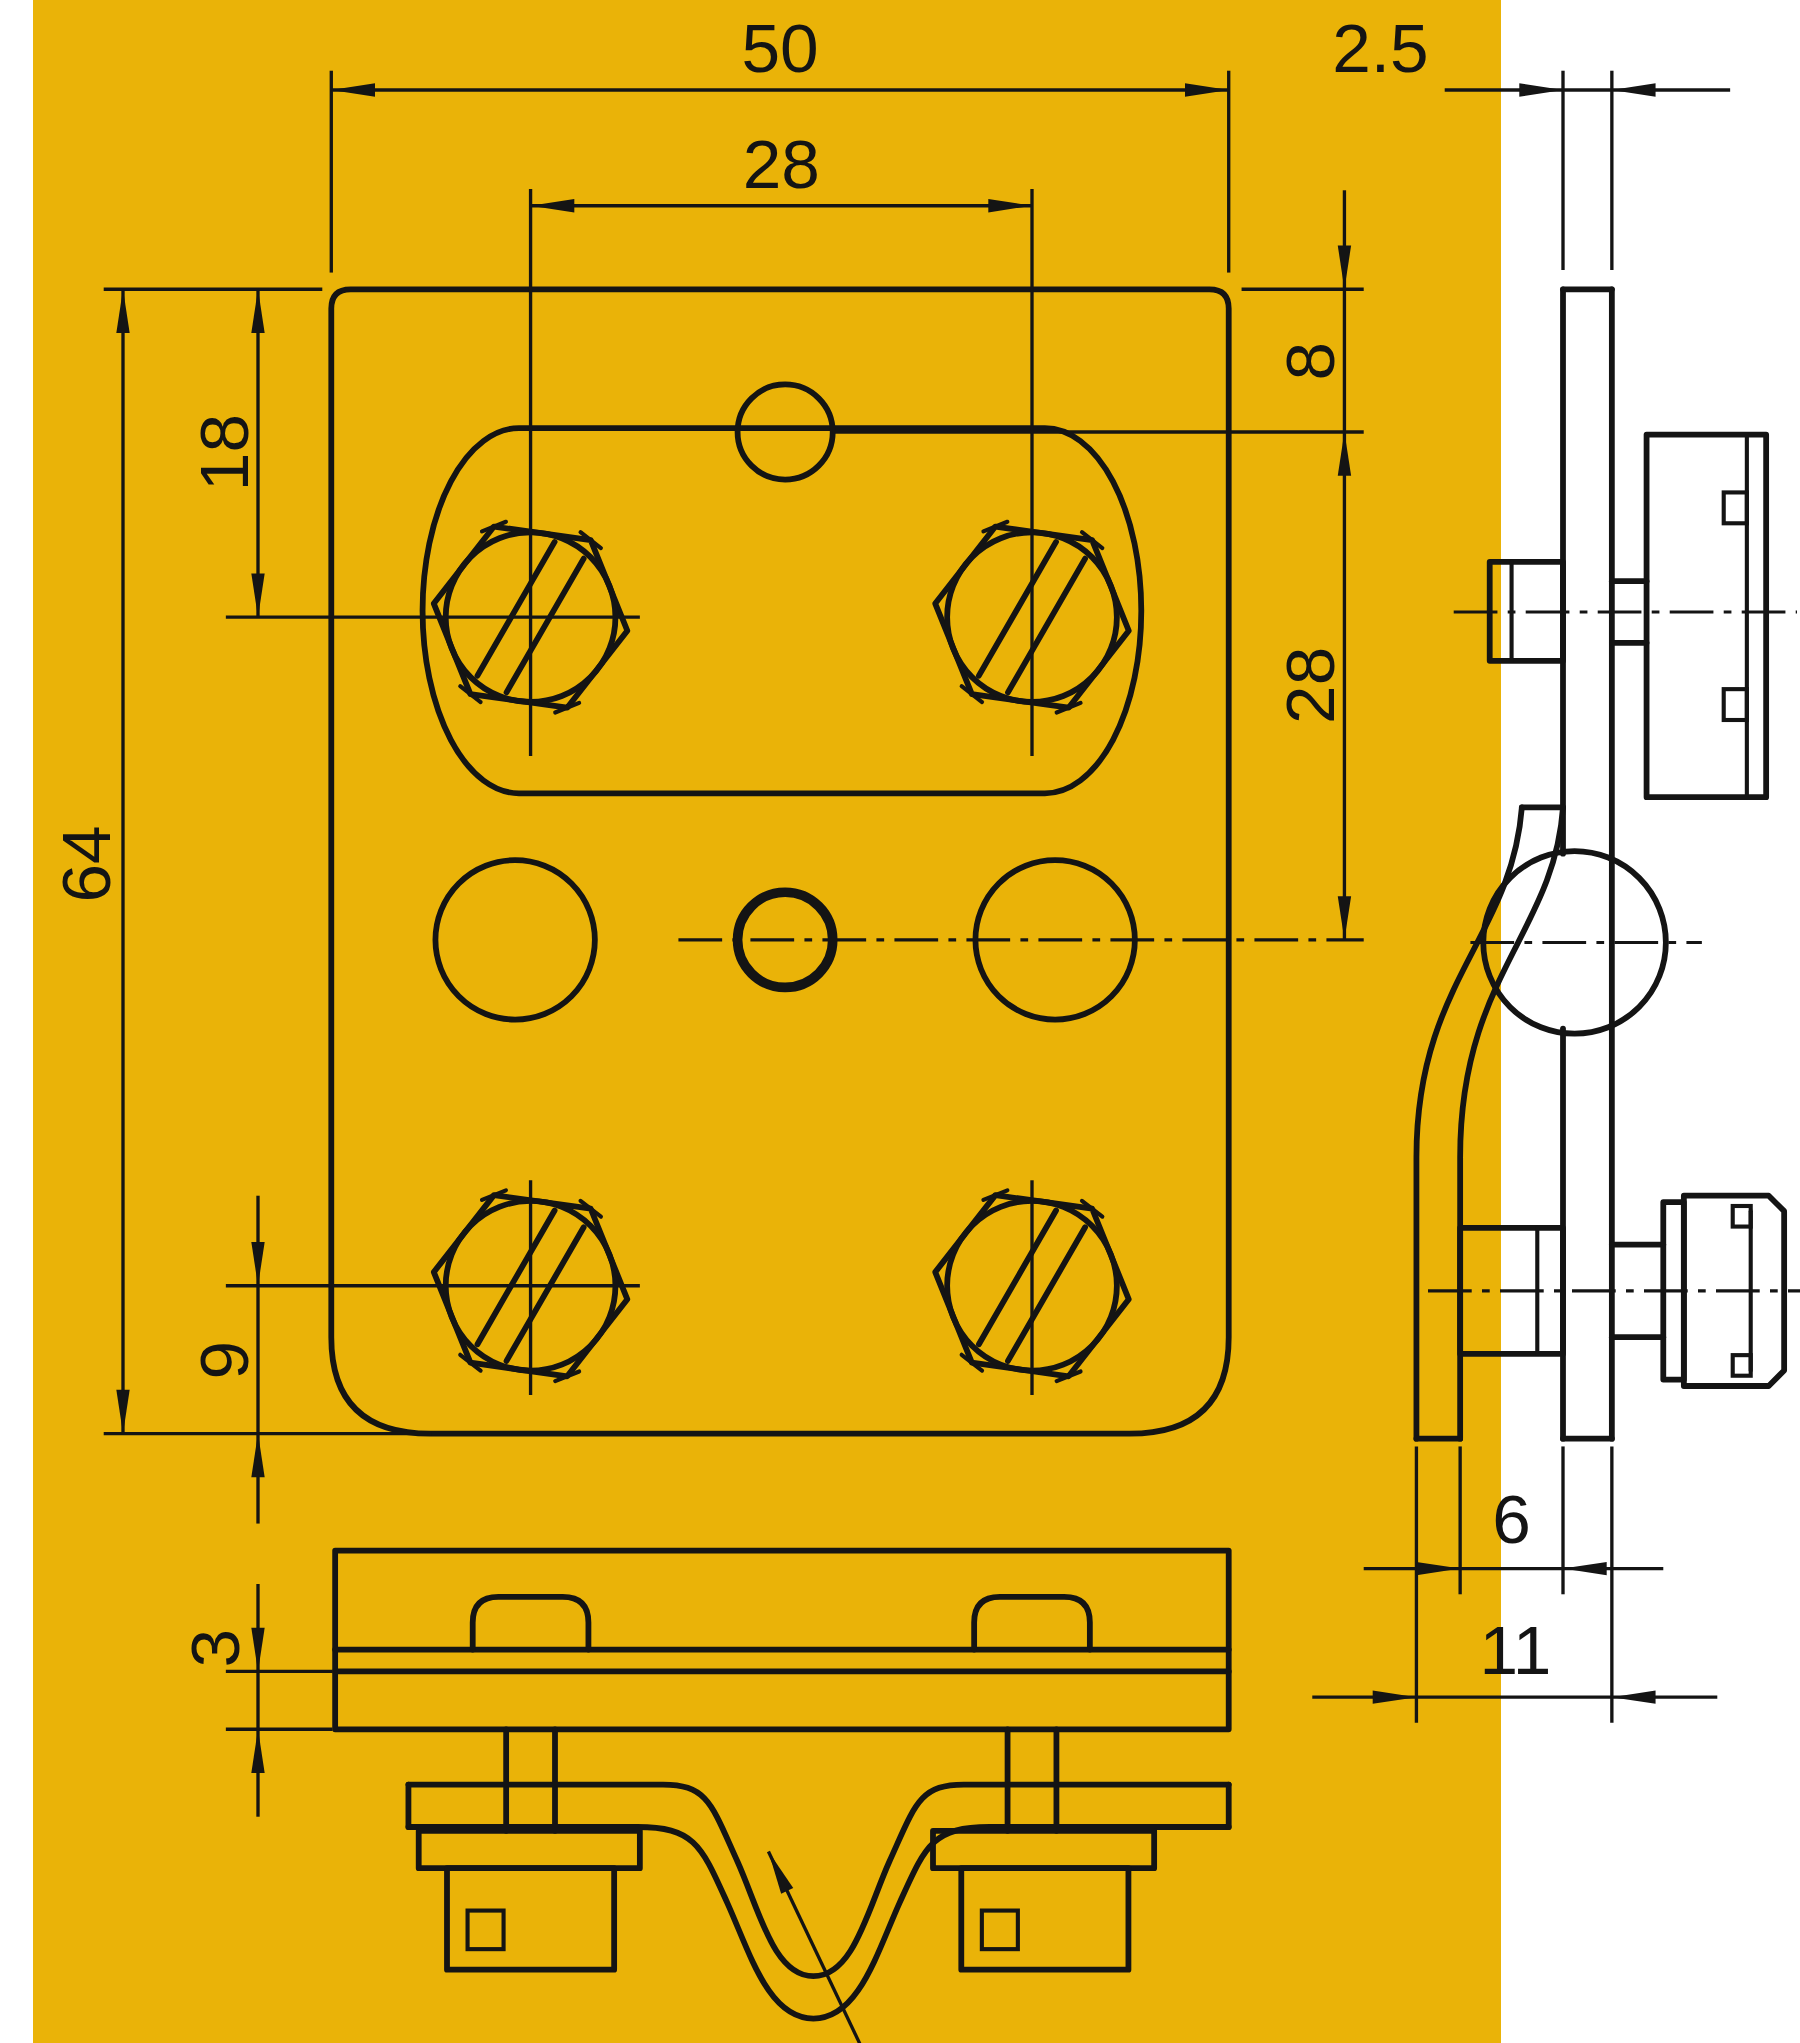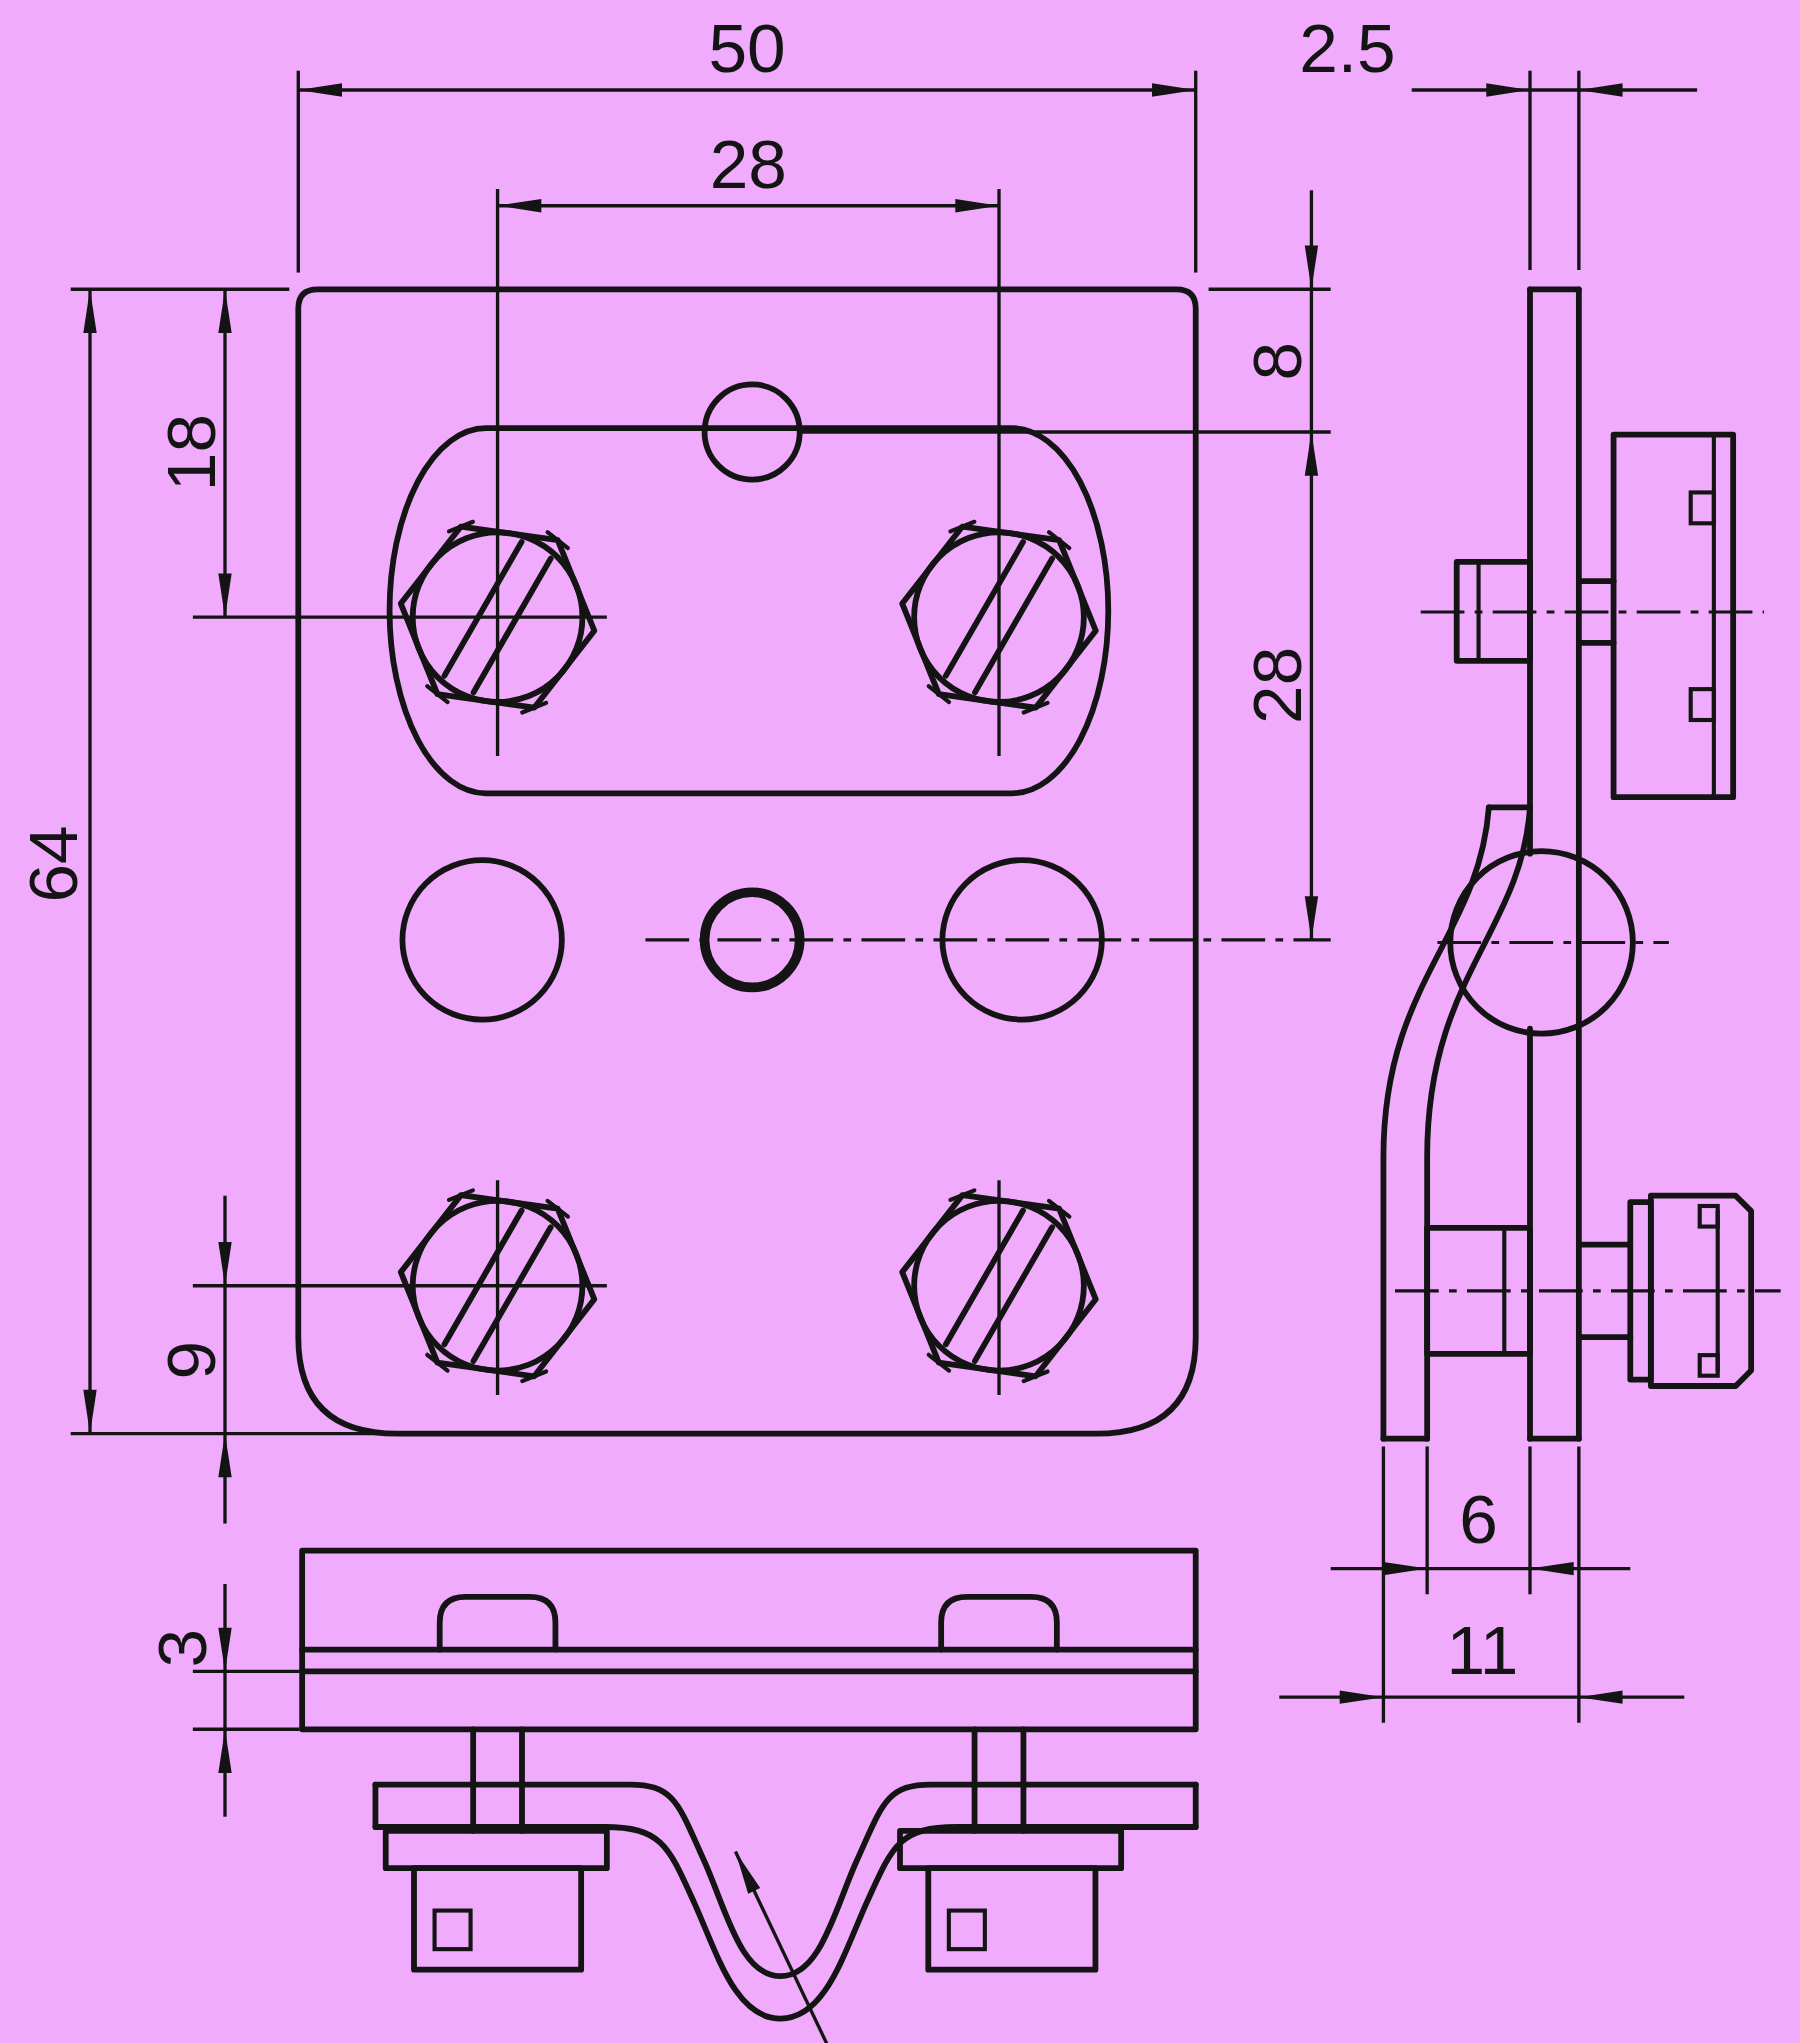--- a/index.html
+++ b/index.html
@@ -1,16 +1,16 @@
 <!DOCTYPE html>
 <html style="font-size:14.4px"><head>
 <meta charset="utf-8">
 <style>
   html,body{margin:0;padding:0;background:#ffffff;}
-  .stage{width:1800px;height:2043px;background:#f0abfc;}
+  .stage{width:1468px;height:2043px;background:#eab308;margin-left:33px;}
   svg{display:block;}
   .o  {fill:none;stroke:#141414;stroke-width:4.5;stroke-linecap:round;stroke-linejoin:round;}
   .ob {fill:none;stroke:#141414;stroke-width:7.5;stroke-linecap:round;}
   .o3 {fill:none;stroke:#141414;stroke-width:3.2;stroke-linecap:round;}
   .t  {fill:none;stroke:#141414;stroke-width:2.6;stroke-linecap:butt;}
   .cl {fill:none;stroke:#141414;stroke-width:2.4;stroke-dasharray:34 8 6 8;}
   .dim{font-family:"Liberation Sans",sans-serif;font-size:54px;fill:#141414;}
 </style>
 </head>
 <body>

